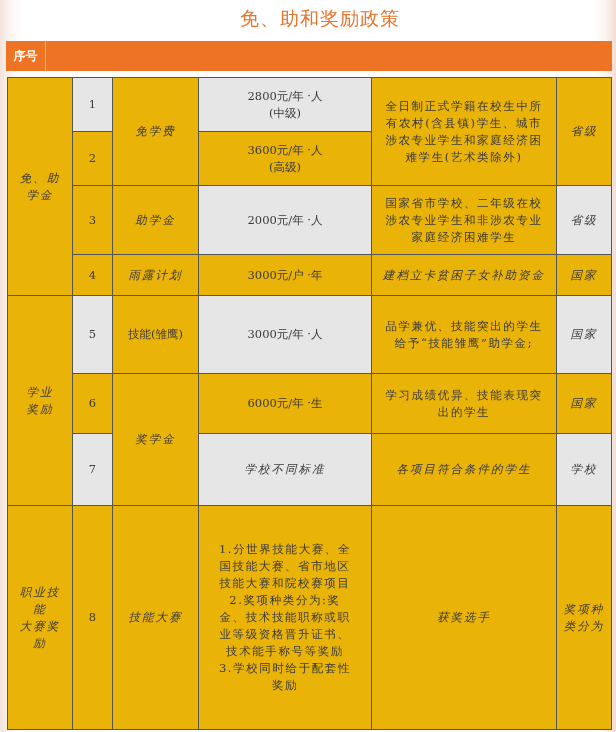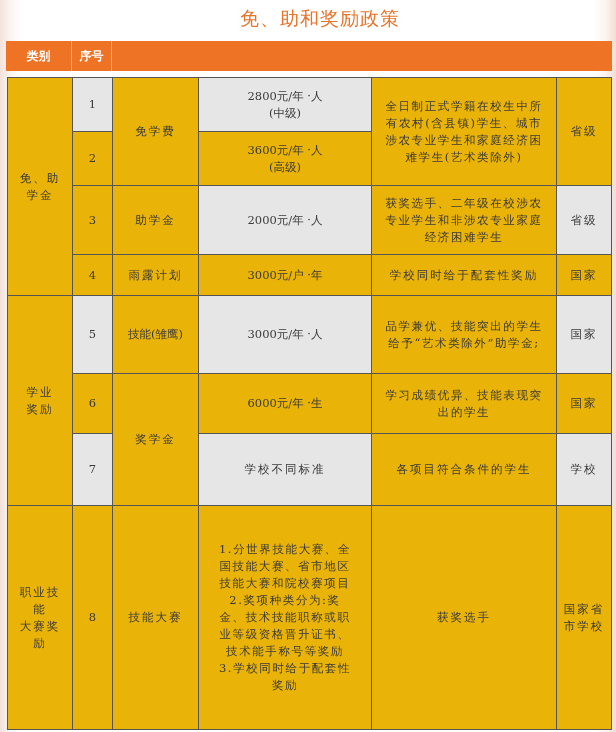--- a/index.html
+++ b/index.html
@@ -30,29 +30,28 @@
     border-collapse:collapse; table-layout:fixed;
     font-size:11.5px;
   }
   table.grid td {
     border:1.5px solid #555; text-align:center; vertical-align:middle;
     padding:0 8px; line-height:17px; background:#eab308;
   }
   td.g { background:#e6e6e6 !important; }
   td.left { text-align:left; letter-spacing:1.6px; }
   td.aud { letter-spacing:1.6px; text-align:left; }
-  td.sp { letter-spacing:2px; }
+  td.sp { letter-spacing:2px;font-style:italic; }
 </style>
 </head>
 <body>
 
 <div class="title">免、助和奖励政策</div>
 
 <div class="hdr">
-  <div style="width:66px">类别</div>
   <div style="width:40px">序号</div>
   <div style="width:56px">级别</div>
 </div>
 
 <table class="grid">
   <colgroup>
     <col style="width:65px">
       <col style="width:40px">
       <col style="width:86px">
     <col style="width:173px">
@@ -75,39 +74,39 @@
     <tr style="height:54px">
       <td>2</td>
       <td style="white-space:pre-line">3600元/年 ·人
 (高级)</td>
     </tr>
 
     <tr style="height:69px">
       <td>3</td>
       <td class="sp">助学金</td>
       <td class="g">2000元/年 ·人</td>
-      <td class="aud">获奖选手、二年级在校涉农专业学生和非涉农专业家庭经济困难学生</td>
+      <td class="aud">国家省市学校、二年级在校涉农专业学生和非涉农专业家庭经济困难学生</td>
       <td class="g sp">省级</td>
     </tr>
 
     <tr style="height:41px">
       <td>4</td>
       <td class="sp">雨露计划</td>
       <td>3000元/户 ·年</td>
-      <td class="sp">学校同时给于配套性奖励</td>
+      <td class="sp">建档立卡贫困子女补助资金</td>
       <td class="sp">国家</td>
     </tr>
 
     <tr style="height:78px">
       <td rowspan="3" class="sp" style="white-space:pre-line">学业
 奖励</td>
       <td class="g">5</td>
       <td>技能(雏鹰)</td>
       <td class="g">3000元/年 ·人</td>
-      <td class="aud">品学兼优、技能突出的学生给予“艺术类除外”助学金;</td>
+      <td class="aud">品学兼优、技能突出的学生给予“技能雏鹰”助学金;</td>
       <td class="g sp">国家</td>
     </tr>
 
     <tr style="height:60px">
       <td>6</td>
       <td rowspan="2" class="sp">奖学金</td>
       <td>6000元/年 ·生</td>
       <td class="aud">学习成绩优异、技能表现突出的学生</td>
       <td class="sp">国家</td>
     </tr>
@@ -121,16 +120,16 @@
 
     <tr style="height:224px">
       <td class="sp" style="white-space:pre-line;padding:0 8px">职业技能
 大赛奖励</td>
       <td>8</td>
       <td class="sp">技能大赛</td>
       <td class="left" style="white-space:pre-line;padding:0 19px">1.分世界技能大赛、全国技能大赛、省市地区技能大赛和院校赛项目
 2.奖项种类分为:奖金、技术技能职称或职业等级资格晋升证书、技术能手称号等奖励
 3.学校同时给于配套性奖励</td>
       <td class="sp">获奖选手</td>
-      <td class="sp" style="padding:0 6px">国家省市学校</td>
+      <td class="sp" style="padding:0 6px">奖项种类分为</td>
     </tr>
   </tbody>
 </table>
 
 </body></html>

